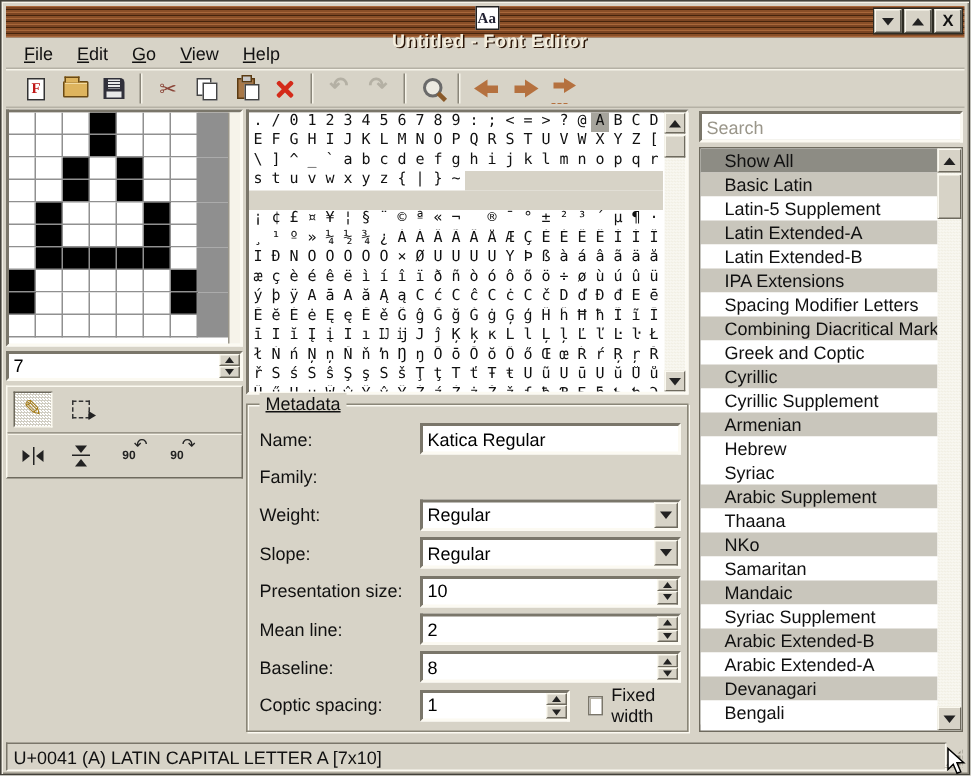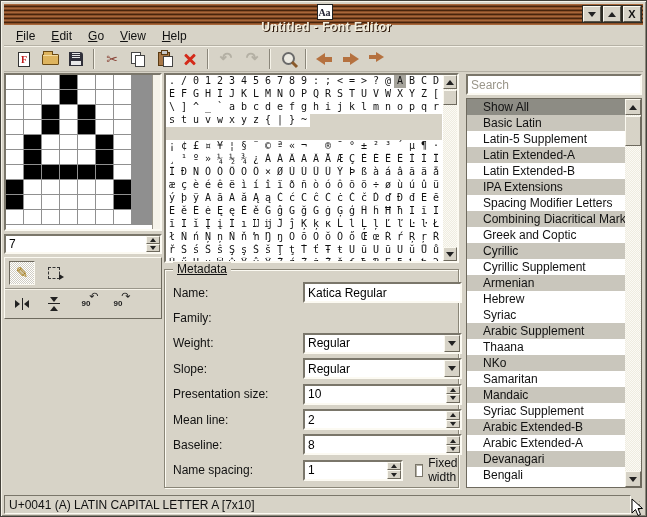--- a/index.html
+++ b/index.html
@@ -158,21 +158,21 @@
   .sc-thumb { position:absolute; left:0; right:0; background:#d7d3c7;
     border:1px solid; border-color:#fbf9f0 #6e6a5e #6e6a5e #fbf9f0; }
 
   
   .metadata { position:absolute; left:163px; top:268px; width:295px; height:219px;
     border:1px solid #8a8678; box-shadow:inset 1px 1px 0 #fcfaf2, 1px 1px 0 #fcfaf2; }
   .m-legend { position:absolute; top:-8px; left:8px; background:#d7d3c7; padding:0 4px;text-decoration:underline; }
   .m-rows { position:absolute; inset:10px 4px 4px 8px; display:grid; grid-template-rows:repeat(8,1fr); align-items:center; }
   .m-row { position:relative; height:21px; display:flex; align-items:center; }
   .m-label { width:107px; flex:none; }
-  .m-ctl { position:relative; flex:1; height:21px;margin-left:23px; }
+  .m-ctl { position:relative; flex:1; height:21px; }
   .m-ctl.short { flex:none; width:100px; }
   .m-input { width:100%; height:21px; border:2px solid; border-color:#7a766a #fcfaf2 #fcfaf2 #7a766a; background:#fff;
     font:12px "Liberation Sans",sans-serif; padding-left:3px; outline:none; }
   .combo-btn { position:absolute; right:2px; top:2px; bottom:2px; width:16px; background:#d7d3c7;
     border:1px solid; border-color:#fbf9f0 #6e6a5e #6e6a5e #fbf9f0; display:flex; align-items:center; justify-content:center; }
   .combo-btn::before { content:""; border-top:5px solid #222; border-left:4px solid transparent; border-right:4px solid transparent; }
   .m-ctl .spin-btns { right:2px; top:2px; bottom:2px; }
   .cb-wrap { display:flex; align-items:center; margin-left:12px; }
   .checkbox { width:13px; height:13px; background:#fff; border:1px solid #7a766a; box-shadow:inset 1px 1px 0 #b5b1a5; }
   .cb-label { margin-left:5px; }
@@ -825,21 +825,21 @@
             </div></div>
         </div>
         <div class="m-row">
           <div class="m-label">Baseline:</div>
           <div class="m-ctl"><input class="m-input" value="8" style=""><div class="spin-btns">
               <div class="sb sb-up"></div>
               <div class="sb sb-dn"></div>
             </div></div>
         </div>
         <div class="m-row">
-          <div class="m-label">Name spacing:</div>
+          <div class="m-label">Coptic spacing:</div>
           <div class="m-ctl short"><input class="m-input" value="1" style=""><div class="spin-btns">
               <div class="sb sb-up"></div>
               <div class="sb sb-dn"></div>
             </div></div>
           <div class="cb-wrap">
             <span class="checkbox"></span>
             <span class="cb-label">Fixed width</span>
           </div>
         </div>
       </div>

